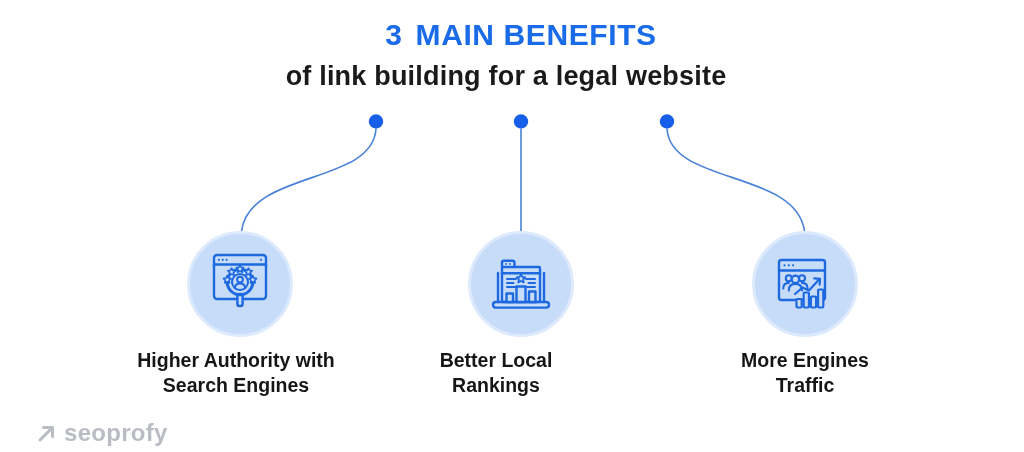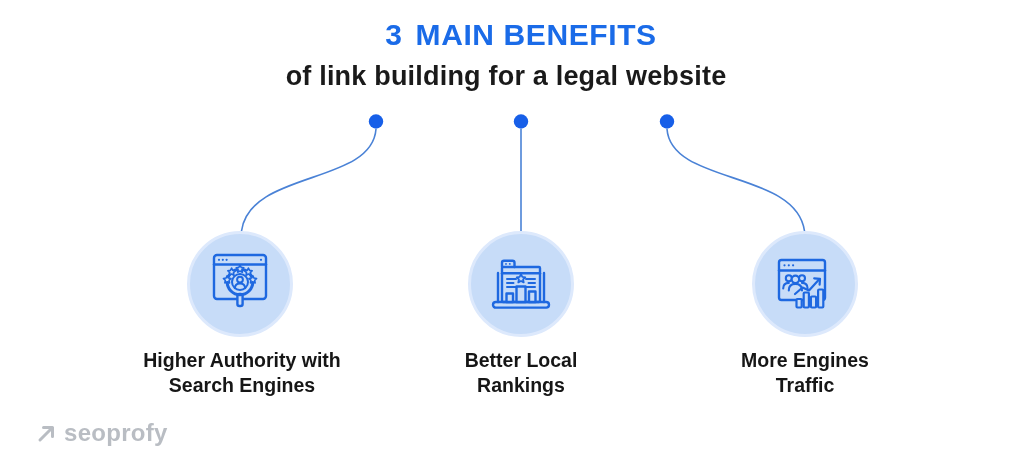--- a/index.html
+++ b/index.html
@@ -28,21 +28,21 @@
     display:flex;align-items:center;justify-content:center;
   }
   .bubble.b1{left:187px;} .bubble.b2{left:468px;} .bubble.b3{left:752px;}
   .icon{display:block;}
   
   .benefit-label{
     position:absolute;top:348px;width:300px;transform:translateX(-50%);
     text-align:center;font-size:19.5px;font-weight:600;line-height:1.26;
     color:#161616;white-space:pre-line;
   }
-  .benefit-label.l1{left:242px;text-align:center;} .benefit-label.l2{left:521px;} .benefit-label.l3{left:805px;}
+  .benefit-label.l1{left:236px;text-align:center;} .benefit-label.l2{left:496px;} .benefit-label.l3{left:805px;}
   
   .logo{
     position:absolute;left:36px;top:419px;display:flex;align-items:center;gap:7px;
     color:#b9bdc3;font-size:24px;font-weight:600;letter-spacing:.3px;
   }
   .logo svg{display:block;}
 </style>
 </head>
 <body>
 

